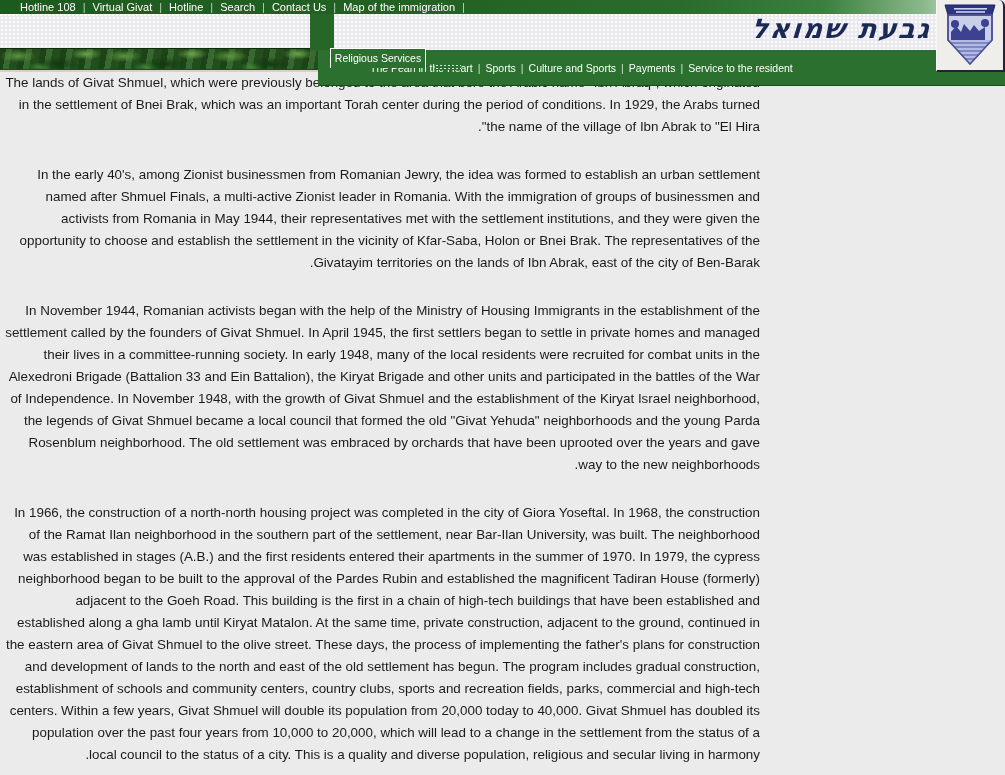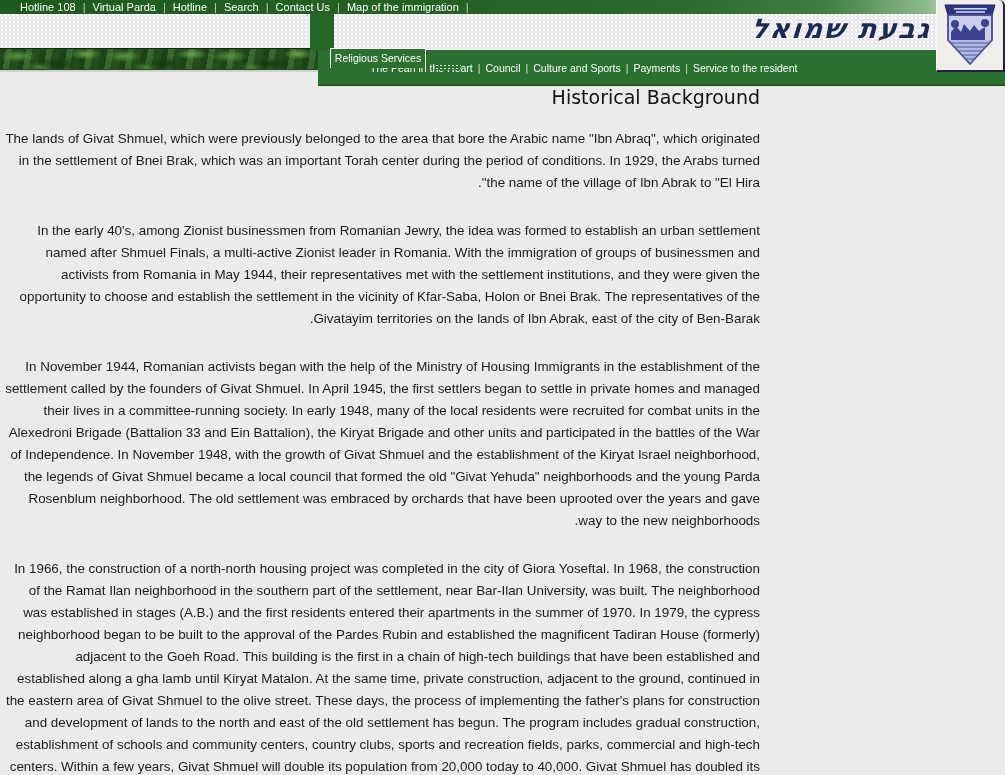--- a/index.html
+++ b/index.html
@@ -144,21 +144,21 @@
 
   <div class="topbar">
     <ul>
 
         <li>
           <span class="nav-item">Hotline 108</span>
           <span class="sep">|</span>
         </li>
 
         <li>
-          <span class="nav-item">Virtual Parda</span>
+          <span class="nav-item">Virtual Givat</span>
           <span class="sep">|</span>
         </li>
 
         <li>
           <span class="nav-item">Hotline</span>
           <span class="sep">|</span>
         </li>
 
         <li>
           <span class="nav-item">Search</span>
@@ -187,21 +187,21 @@
 
   <div class="navbar2">
     <ul>
 
         <li>
           <span class="nav-item">The Pearl in the Heart</span>
           <span class="sep">|</span>
         </li>
 
         <li>
-          <span class="nav-item">Council</span>
+          <span class="nav-item">Sports</span>
           <span class="sep">|</span>
         </li>
 
         <li>
           <span class="nav-item">Culture and Sports</span>
           <span class="sep">|</span>
         </li>
 
         <li>
           <span class="nav-item">Payments</span>
@@ -241,21 +241,20 @@
         <line x1="5" y1="57" x2="53" y2="57"></line>
       </g>
       <path d="M7 13 L51 13 L51 38 L29 62 L7 38 Z" fill="none" stroke="#4a5095" stroke-width="1.5"></path>
     </svg>
   </div>
 
   <div class="header-divider"></div>
 </div>
 
 <div class="article">
-  <h1>Historical Background</h1>
   <div>
 
       <p>The lands of Givat Shmuel, which were previously belonged to the area that bore the Arabic name "Ibn Abraq", which originated in the settlement of Bnei Brak, which was an important Torah center during the period of conditions. In 1929, the Arabs turned the name of the village of Ibn Abrak to "El Hira".</p>
 
       <p>In the early 40's, among Zionist businessmen from Romanian Jewry, the idea was formed to establish an urban settlement named after Shmuel Finals, a multi-active Zionist leader in Romania. With the immigration of groups of businessmen and activists from Romania in May 1944, their representatives met with the settlement institutions, and they were given the opportunity to choose and establish the settlement in the vicinity of Kfar-Saba, Holon or Bnei Brak. The representatives of the Givatayim territories on the lands of Ibn Abrak, east of the city of Ben-Barak.</p>
 
       <p>In November 1944, Romanian activists began with the help of the Ministry of Housing Immigrants in the establishment of the settlement called by the founders of Givat Shmuel. In April 1945, the first settlers began to settle in private homes and managed their lives in a committee-running society. In early 1948, many of the local residents were recruited for combat units in the Alexedroni Brigade (Battalion 33 and Ein Battalion), the Kiryat Brigade and other units and participated in the battles of the War of Independence. In November 1948, with the growth of Givat Shmuel and the establishment of the Kiryat Israel neighborhood, the legends of Givat Shmuel became a local council that formed the old "Givat Yehuda" neighborhoods and the young Parda Rosenblum neighborhood. The old settlement was embraced by orchards that have been uprooted over the years and gave way to the new neighborhoods.</p>
 
       <p>In 1966, the construction of a north-north housing project was completed in the city of Giora Yoseftal. In 1968, the construction of the Ramat Ilan neighborhood in the southern part of the settlement, near Bar-Ilan University, was built. The neighborhood was established in stages (A.B.) and the first residents entered their apartments in the summer of 1970. In 1979, the cypress neighborhood began to be built to the approval of the Pardes Rubin and established the magnificent Tadiran House (formerly) adjacent to the Goeh Road. This building is the first in a chain of high-tech buildings that have been established and established along a gha lamb until Kiryat Matalon. At the same time, private construction, adjacent to the ground, continued in the eastern area of Givat Shmuel to the olive street. These days, the process of implementing the father's plans for construction and development of lands to the north and east of the old settlement has begun. The program includes gradual construction, establishment of schools and community centers, country clubs, sports and recreation fields, parks, commercial and high-tech centers. Within a few years, Givat Shmuel will double its population from 20,000 today to 40,000. Givat Shmuel has doubled its population over the past four years from 10,000 to 20,000, which will lead to a change in the settlement from the status of a local council to the status of a city. This is a quality and diverse population, religious and secular living in harmony.</p>
     </div>

